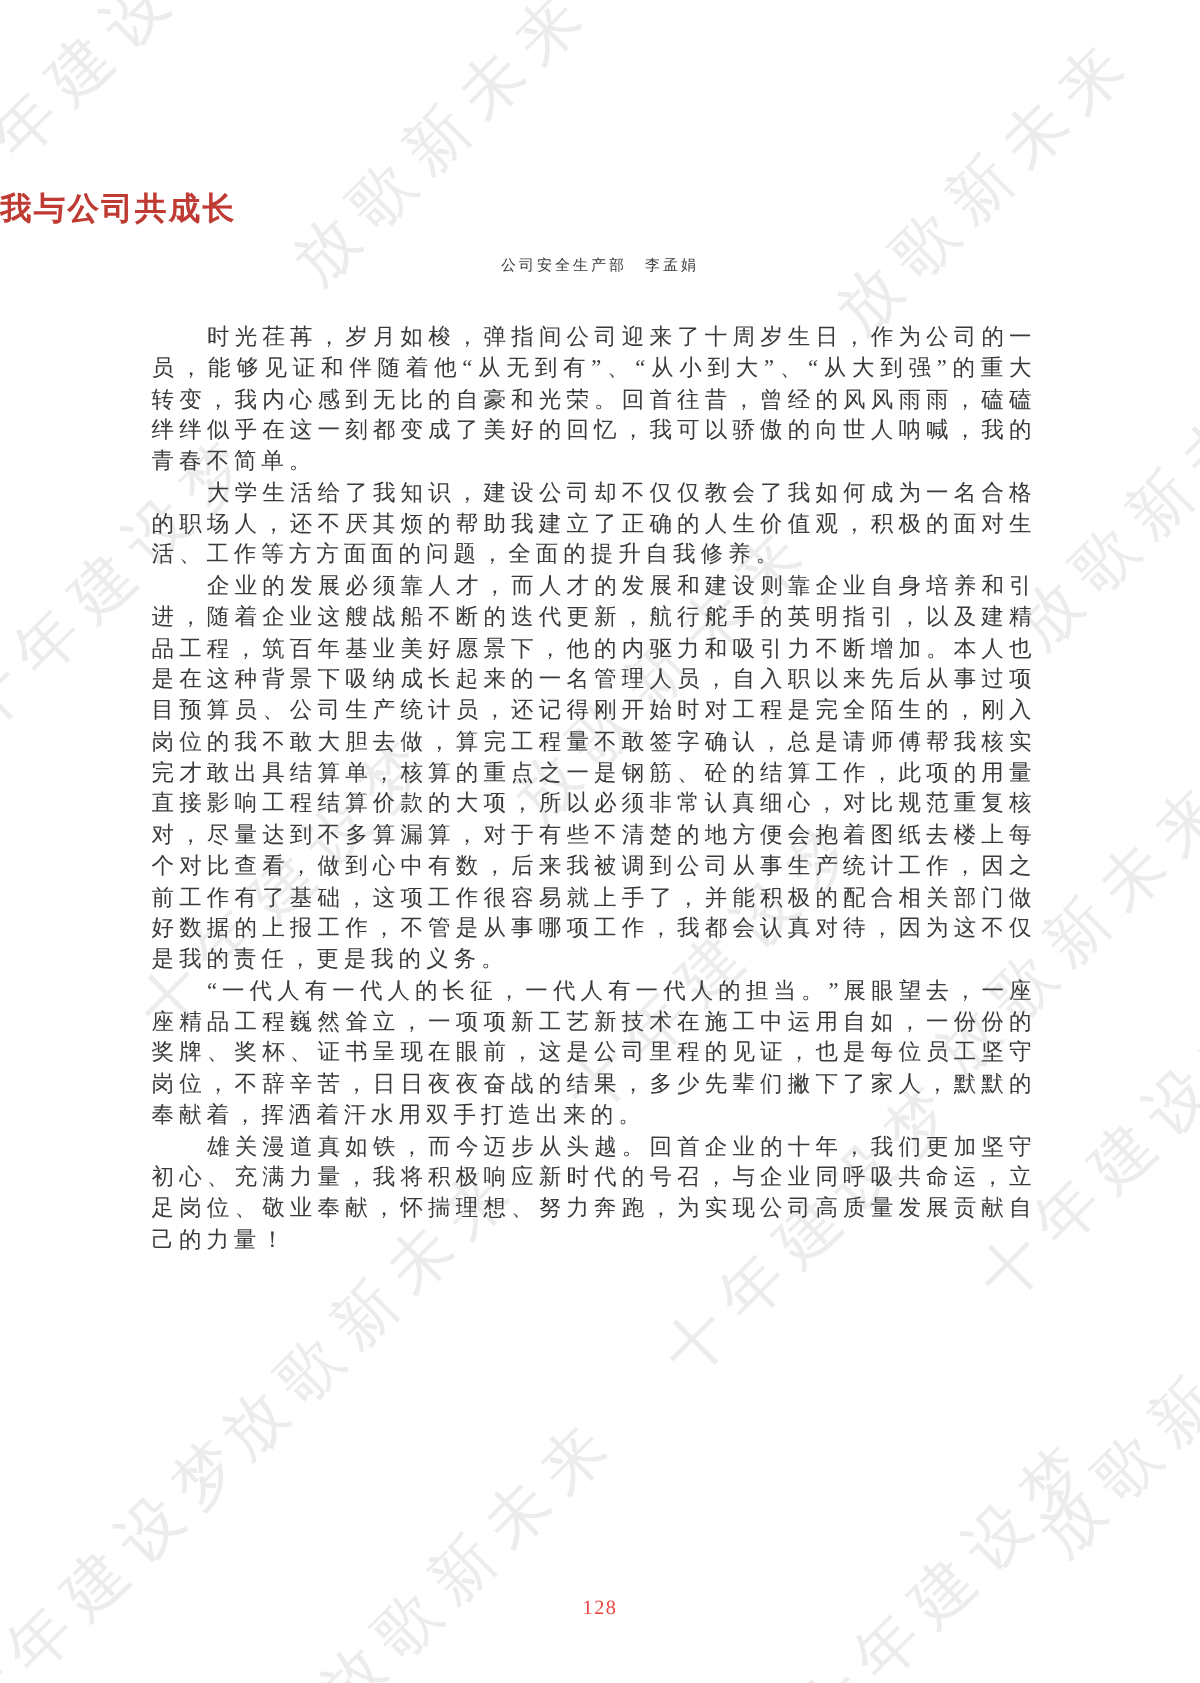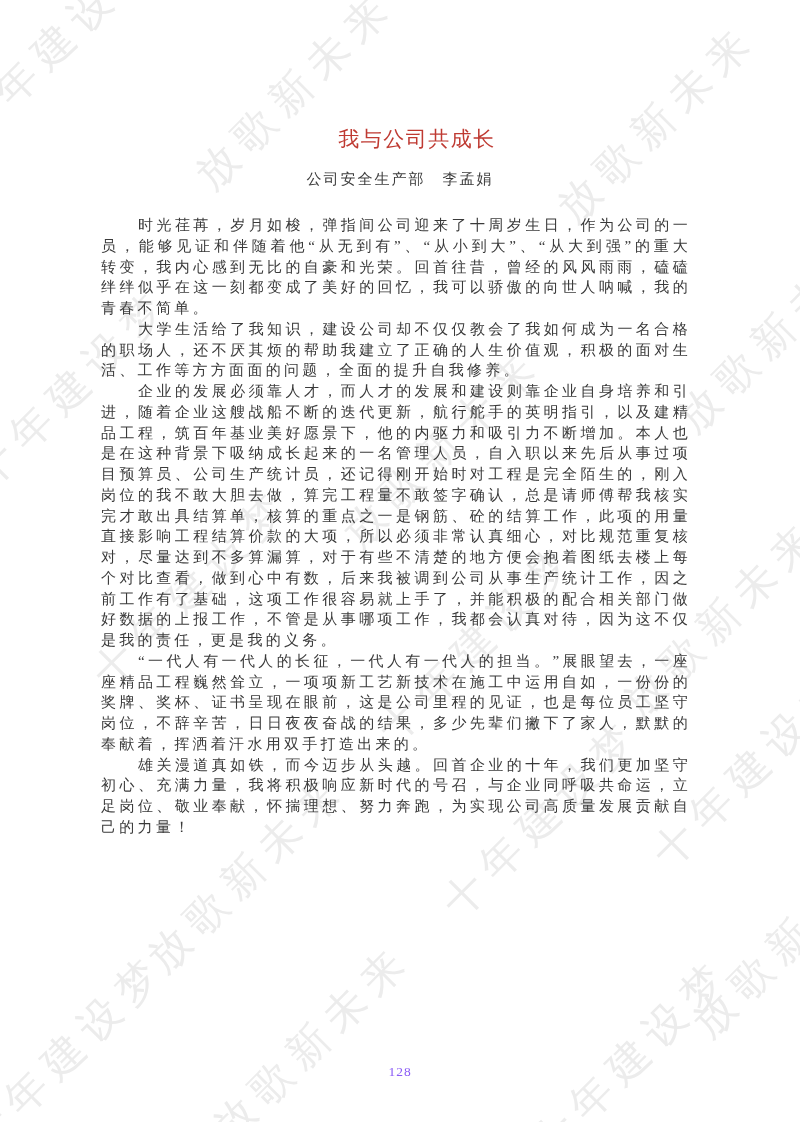--- a/index.html
+++ b/index.html
@@ -21,48 +21,46 @@
     font-weight:400;
     transform:rotate(-45deg);
     transform-origin:0 0;
     user-select:none;
   }
   
   .content { position:absolute; inset:0; z-index:1; }
   .title {
     position:absolute; top:125px; left:0; right:0;
     margin:0;
-    text-align:center;
-    font-size:21px; font-weight:normal;
+    font-size:21px; font-weight:bold;
     letter-spacing:1.5px;
-    padding-left:34px;
   }
   .byline {
     position:absolute; top:170px; left:0; right:0;
     text-align:center;
-    font-size:15px;
+    font-size:10px;
     color:#3d3d3d;
     letter-spacing:2px;
   }
   .article-body {
     position:absolute; top:215px; left:101px;
     width:590px;
     font-size:15px;
     line-height:20.75px;
     color:#3a3a3a;
     text-align:justify;
     text-justify:inter-character;
     letter-spacing:3.3px;
   }
   .article-body p { margin:0; text-indent:37px; }
   .page-number {
     position:absolute; top:1064px; left:0; right:0;
     text-align:center;
     font-size:13.5px;
-    color:#8b5cf6;
+    color:#ef4444;
     letter-spacing:1px;
   }
 </style>
 </head>
 <body>
 
 <div class="page">
 
   <div class="watermark-layer" id="watermark-layer">
       <span style="left: -55px; top: 115px; color: rgb(236, 236, 236);">十年建设梦</span>

